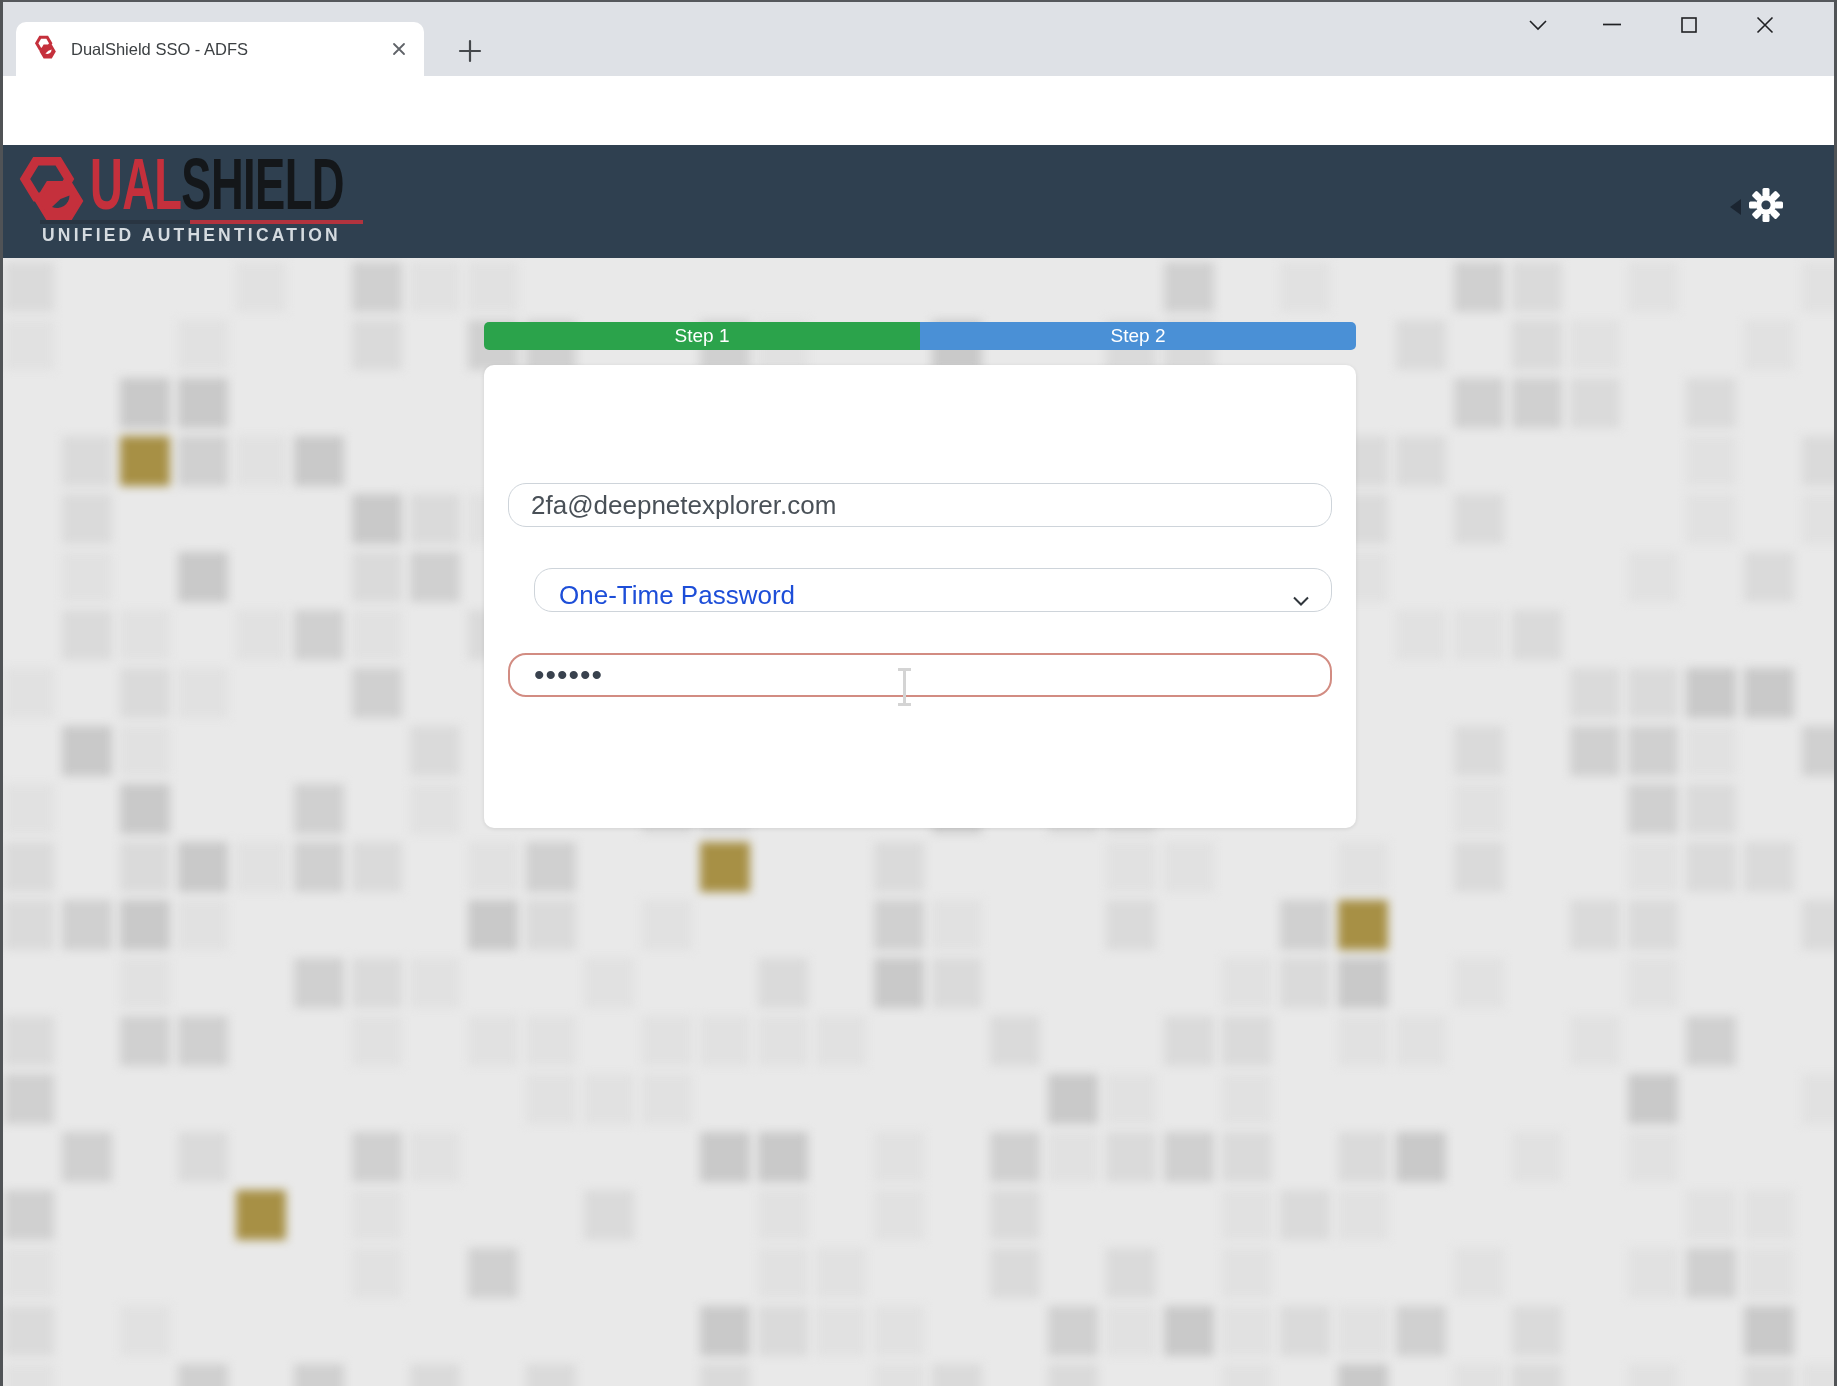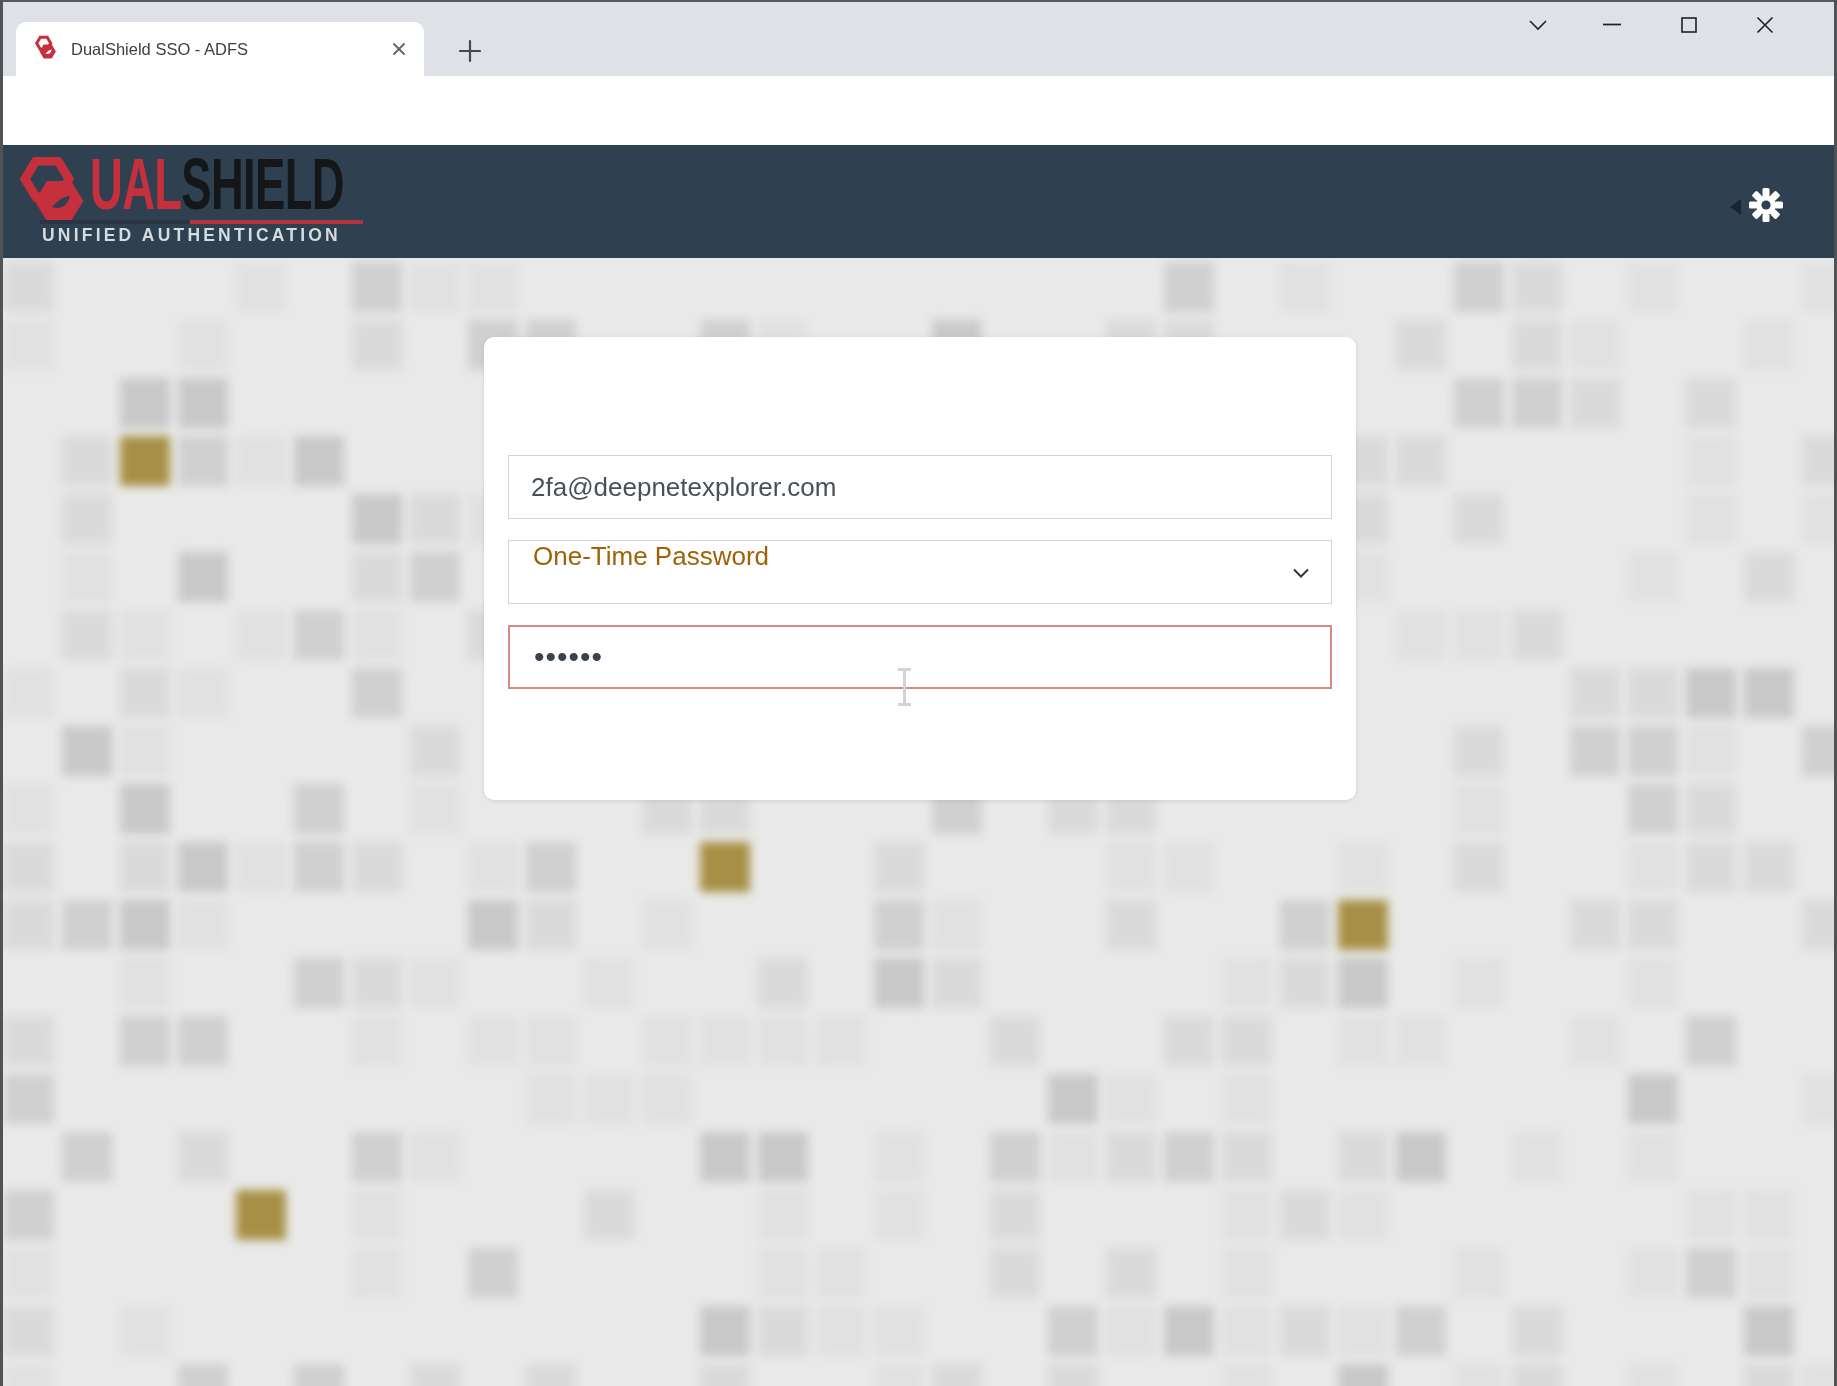--- a/index.html
+++ b/index.html
@@ -61,24 +61,24 @@
 
   .cardcol { position:absolute; left:484px; top:64px; width:872px; z-index:2; }
   .steps { display:flex; height:28px; border-radius:5px; overflow:hidden; }
   .step { width:50%; display:flex; align-items:center; justify-content:center; color:#fff; font-size:19px; }
   .step-1 { background:#2ba34b; }
   .step-2 { background:#4a90d6; }
 
   .card { position:relative; margin-top:15px; height:463px; background:#ffffff; border-radius:10px;
           box-shadow:0 1px 4px rgba(0,0,0,0.10); }
   .card-title { position:absolute; top:26px; left:0; right:0; text-align:center; font-size:34px; color:#454a51; }
-  .field { position:absolute; left:24px; right:24px; height:64px; border:1px solid #ced4da; border-radius:0;
+  .field { position:absolute; left:24px; right:24px; height:44px; border:1px solid #ced4da; border-radius:18px;
            background:#fff; font-size:26px; color:#495057; font-family:"Liberation Sans", sans-serif; }
   .f-user { top:118px; padding-left:22px; width:calc(100% - 48px); }
-  .f-select { top:203px; display:flex; align-items:flex-start; padding-left:24px; color:#a16207; }
+  .f-select { top:203px; display:flex; align-items:flex-end; padding-left:24px; color:#1d4ed8;margin-left:26px; }
   .f-select svg { position:absolute; right:20px; top:22px; }
   .f-pass { top:288px; padding-left:24px; width:calc(100% - 48px); border:2px solid #d28c82;
             font-size:30px; letter-spacing:1px; color:#39424e; }
   .verify { position:absolute; top:371px; left:24px; right:24px; height:64px; border:none; border-radius:6px;
             background:#1e88d9; color:#ffffff; font-size:28px; font-family:"Liberation Sans", sans-serif; }
 
   
   .ibeam { position:absolute; left:897px; top:410px; width:15px; height:38px; z-index:5; }
   .ibeam .v { position:absolute; left:6.2px; top:2px; width:2.6px; height:34px; background:#d4d4d4; }
   .ibeam .h1 { position:absolute; left:1px; top:0; width:13px; height:2.6px; background:#d4d4d4; }
@@ -482,20 +482,28 @@
         <div style="position: absolute; left: 1222px; top: 1106px; width: 50px; height: 50px; background: rgb(225, 225, 225);"></div>
         <div style="position: absolute; left: 1338px; top: 1106px; width: 50px; height: 50px; background: rgb(201, 201, 201);"></div>
         <div style="position: absolute; left: 1454px; top: 1106px; width: 50px; height: 50px; background: rgb(225, 225, 225);"></div>
         <div style="position: absolute; left: 1512px; top: 1106px; width: 50px; height: 50px; background: rgb(218, 218, 218);"></div>
         <div style="position: absolute; left: 1628px; top: 1106px; width: 50px; height: 50px; background: rgb(225, 225, 225);"></div>
         <div style="position: absolute; left: 1744px; top: 1106px; width: 50px; height: 50px; background: rgb(218, 218, 218);"></div>
         <div style="position: absolute; left: 1802px; top: 1106px; width: 50px; height: 50px; background: rgb(225, 225, 225);"></div>
       </div>
 
     <div class="cardcol">
+      <div class="steps">
+        <div class="step step-1" style="background: rgb(43, 163, 75);">
+          <span>Step 1</span>
+        </div>
+        <div class="step step-2" style="background: rgb(74, 144, 214);">
+          <span>Step 2</span>
+        </div>
+      </div>
 
       <div class="card">
         <input class="field f-user" type="text" value="2fa@deepnetexplorer.com" style="">
         <div class="field f-select">
           <span>One-Time Password</span>
           <svg width="20" height="20" viewBox="0 0 20 20">
               <path d="M3 6.5 L10 13.5 L17 6.5" fill="none" stroke="#30363c" stroke-width="2"></path>
             </svg>
         </div>
         <input class="field f-pass" type="text" value="••••••" style="border-color: rgb(210, 140, 130);">

